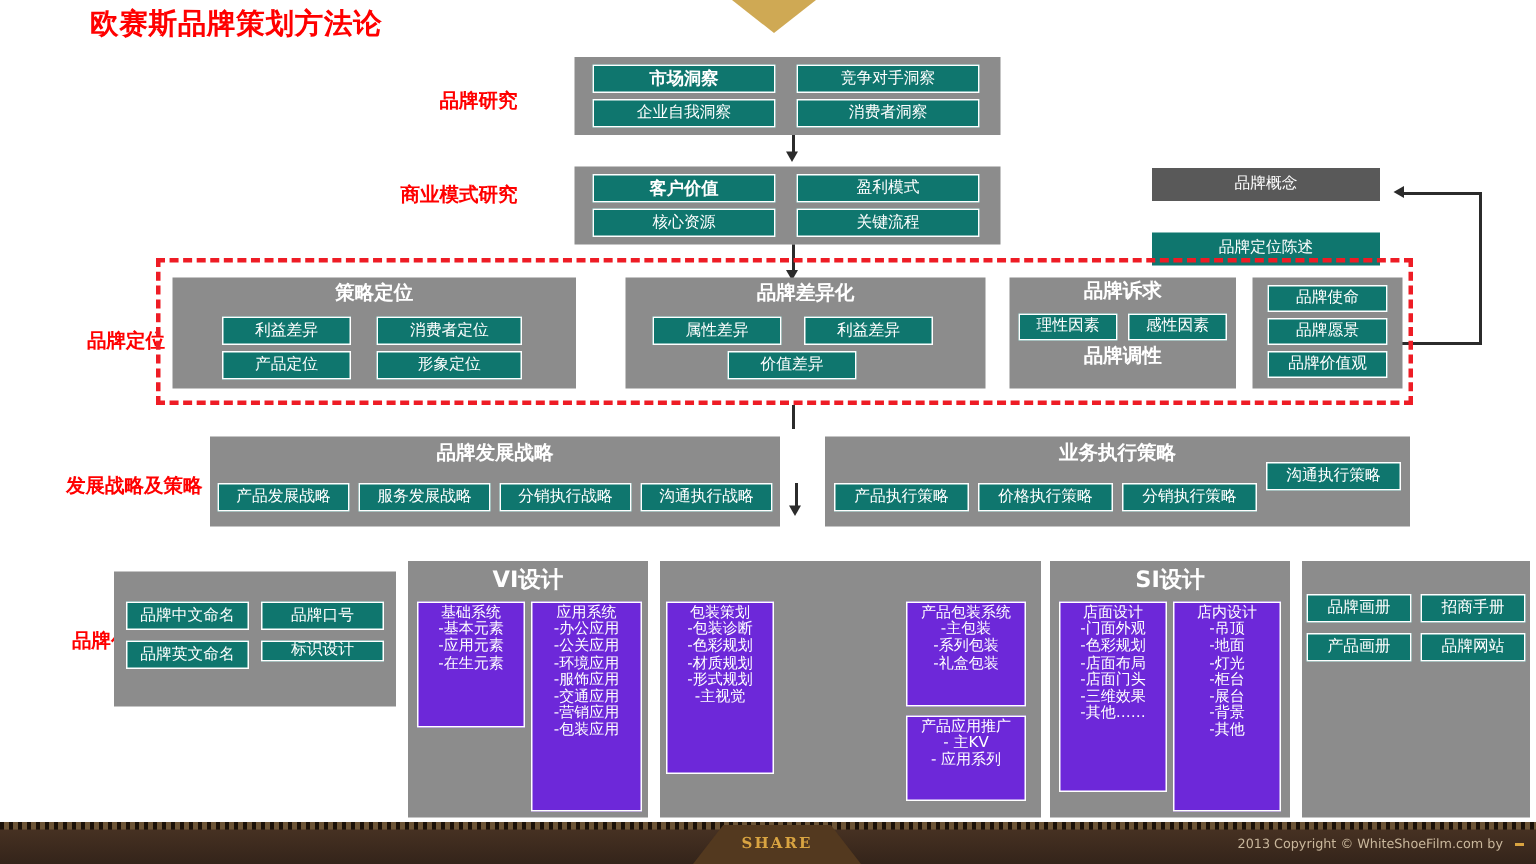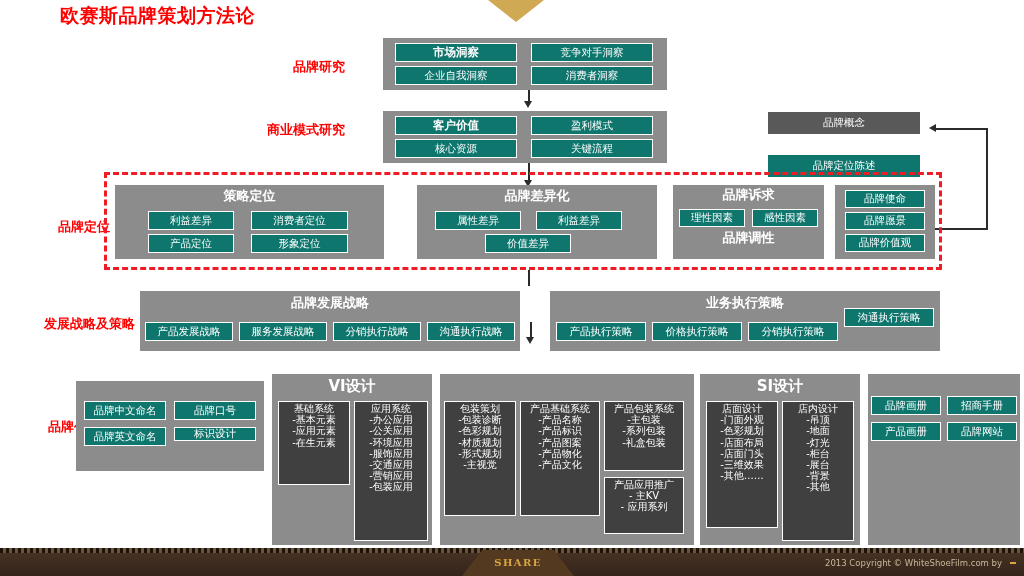--- a/index.html
+++ b/index.html
@@ -76,21 +76,21 @@
     display: flex; align-items: center; justify-content: center;
     font-size: 10.5px; text-align: center; line-height: 1.05;
     white-space: nowrap;
   }
   .chip.b { font-weight: bold; font-size: 11.5px; }
   .chip.nb { border: none; }
 
   
   .lpanel {
     position: absolute;
-    background: #404040;
+    background: #6d28d9;
     border: 1.5px solid #ffffff;
     color: #ffffff;
     font-size: 10px; line-height: 1.12;
     text-align: center;
     padding: 1px 2px;
     overflow: hidden;
   }
   .lpanel .hd { display:block; }
   .lpanel .it { display:block; }
 
@@ -242,28 +242,20 @@
   </div>
 
   <div class="gbox" style="left:440px; top:374px; width:254px; height:171px;">
     <div class="lpanel" style="left:4px; top:27px; width:72px; height:115px;">
       <span class="hd">包装策划</span>
       <span class="it">-包装诊断</span>
       <span class="it">-色彩规划</span>
       <span class="it">-材质规划</span>
       <span class="it">-形式规划</span>
       <span class="it">-主视觉</span>
-    </div>
-    <div class="lpanel" style="left:80px; top:27px; width:80px; height:115px;">
-      <span class="hd">产品基础系统</span>
-      <span class="it">-产品名称</span>
-      <span class="it">-产品标识</span>
-      <span class="it">-产品图案</span>
-      <span class="it">-产品物化</span>
-      <span class="it">-产品文化</span>
     </div>
     <div class="lpanel" style="left:164px; top:103px; width:80px; height:57px;">
       <span class="hd">产品应用推广</span>
       <span class="it">- 主KV</span>
       <span class="it">- 应用系列</span>
     </div>
     <div class="lpanel" style="left:164px; top:27px; width:80px; height:70px;">
       <span class="hd">产品包装系统</span>
       <span class="it">-主包装</span>
       <span class="it">-系列包装</span>

